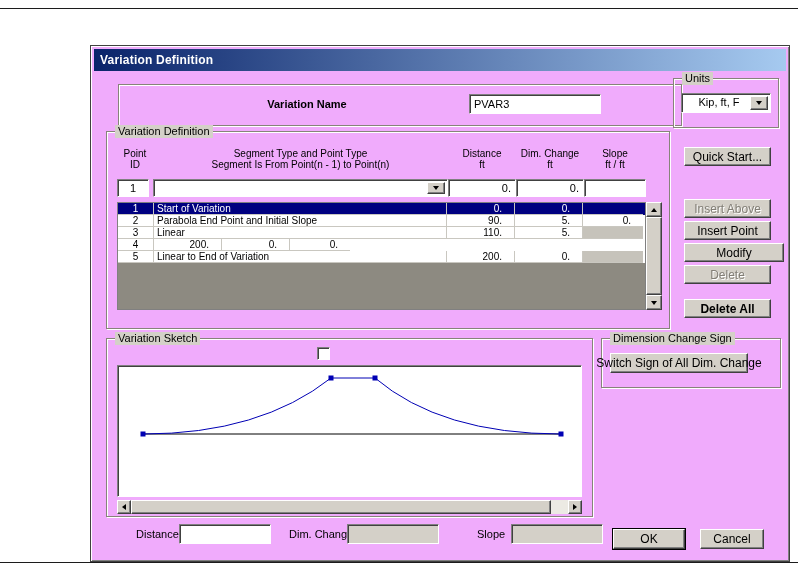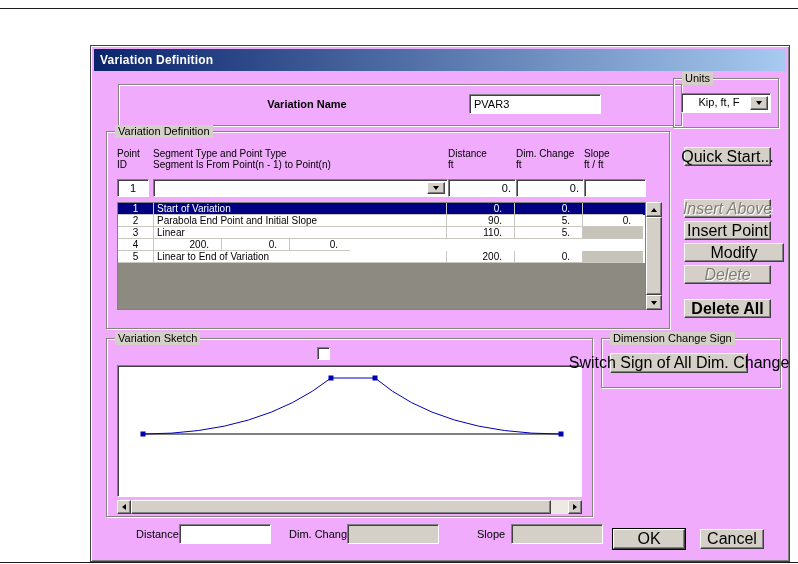--- a/index.html
+++ b/index.html
@@ -19,37 +19,37 @@
 
   .field{position:absolute;background:#fff;border:1px solid;border-color:#808080 #fff #fff #808080;
          box-shadow:inset 1px 1px 0 #404040;font-family:"Liberation Sans",sans-serif;font-size:11px;
          padding:0 4px;box-sizing:border-box;}
   input.field{outline:none;margin:0;}
   .field.gray{background:#d4d0c8;}
   .field.num{text-align:right;}
 
   .btn{position:absolute;background:#d4d0c8;border:1px solid;border-color:#fff #404040 #404040 #fff;
        box-shadow:inset -1px -1px 0 #808080;display:flex;align-items:center;justify-content:center;
-       box-sizing:border-box;font-size:16px;cursor:default;white-space:nowrap;}
-  .btn.disabled{color:#827e76;text-shadow:1px 1px 0 #fff;font-style:italic;}
+       box-sizing:border-box;font-size:12px;cursor:default;white-space:nowrap;}
+  .btn.disabled{color:#827e76;text-shadow:1px 1px 0 #fff;}
   .btn.default{box-shadow:0 0 0 1px #000, inset -1px -1px 0 #808080;}
 
   .combo{position:absolute;background:#fff;border:1px solid;border-color:#808080 #fff #fff #808080;
          box-shadow:inset 1px 1px 0 #404040;box-sizing:border-box;}
   .combo-text{position:absolute;left:4px;top:2px;right:18px;overflow:hidden;white-space:nowrap;}
   .combo-arrow{position:absolute;top:2px;right:2px;bottom:2px;width:16px;background:#d4d0c8;
                border:1px solid;border-color:#fff #404040 #404040 #fff;box-shadow:inset -1px -1px 0 #808080;
                display:flex;align-items:center;justify-content:center;}
 
   .tri-down{width:0;height:0;border-left:3px solid transparent;border-right:3px solid transparent;border-top:4px solid #000;}
   .tri-up{width:0;height:0;border-left:3px solid transparent;border-right:3px solid transparent;border-bottom:4px solid #000;}
   .tri-left{width:0;height:0;border-top:3px solid transparent;border-bottom:3px solid transparent;border-right:4px solid #000;}
   .tri-right{width:0;height:0;border-top:3px solid transparent;border-bottom:3px solid transparent;border-left:4px solid #000;}
 
-  .hdr{position:absolute;font-size:10px;text-align:left;line-height:11px;white-space:nowrap;}
+  .hdr{position:absolute;font-size:10px;text-align:center;line-height:11px;white-space:nowrap;}
 
   .tbl{position:absolute;background:#8d8a81;border:1px solid #808080;box-sizing:border-box;overflow:hidden;}
   .trow{display:flex;background:#fff;}
   .c{box-sizing:border-box;height:12px;font-size:10px;line-height:11px;
      border-right:1px solid #c9c7c0;border-bottom:1px solid #c9c7c0;overflow:hidden;white-space:nowrap;}
   .c.id{width:36px;text-align:center;}
   .c.type{width:293px;padding-left:3px;}
   .c.num{width:68px;text-align:right;padding-right:12px;}
   .c.slope{width:60px;border-right:none;}
   .c.na{background:#c6c3bb;}

